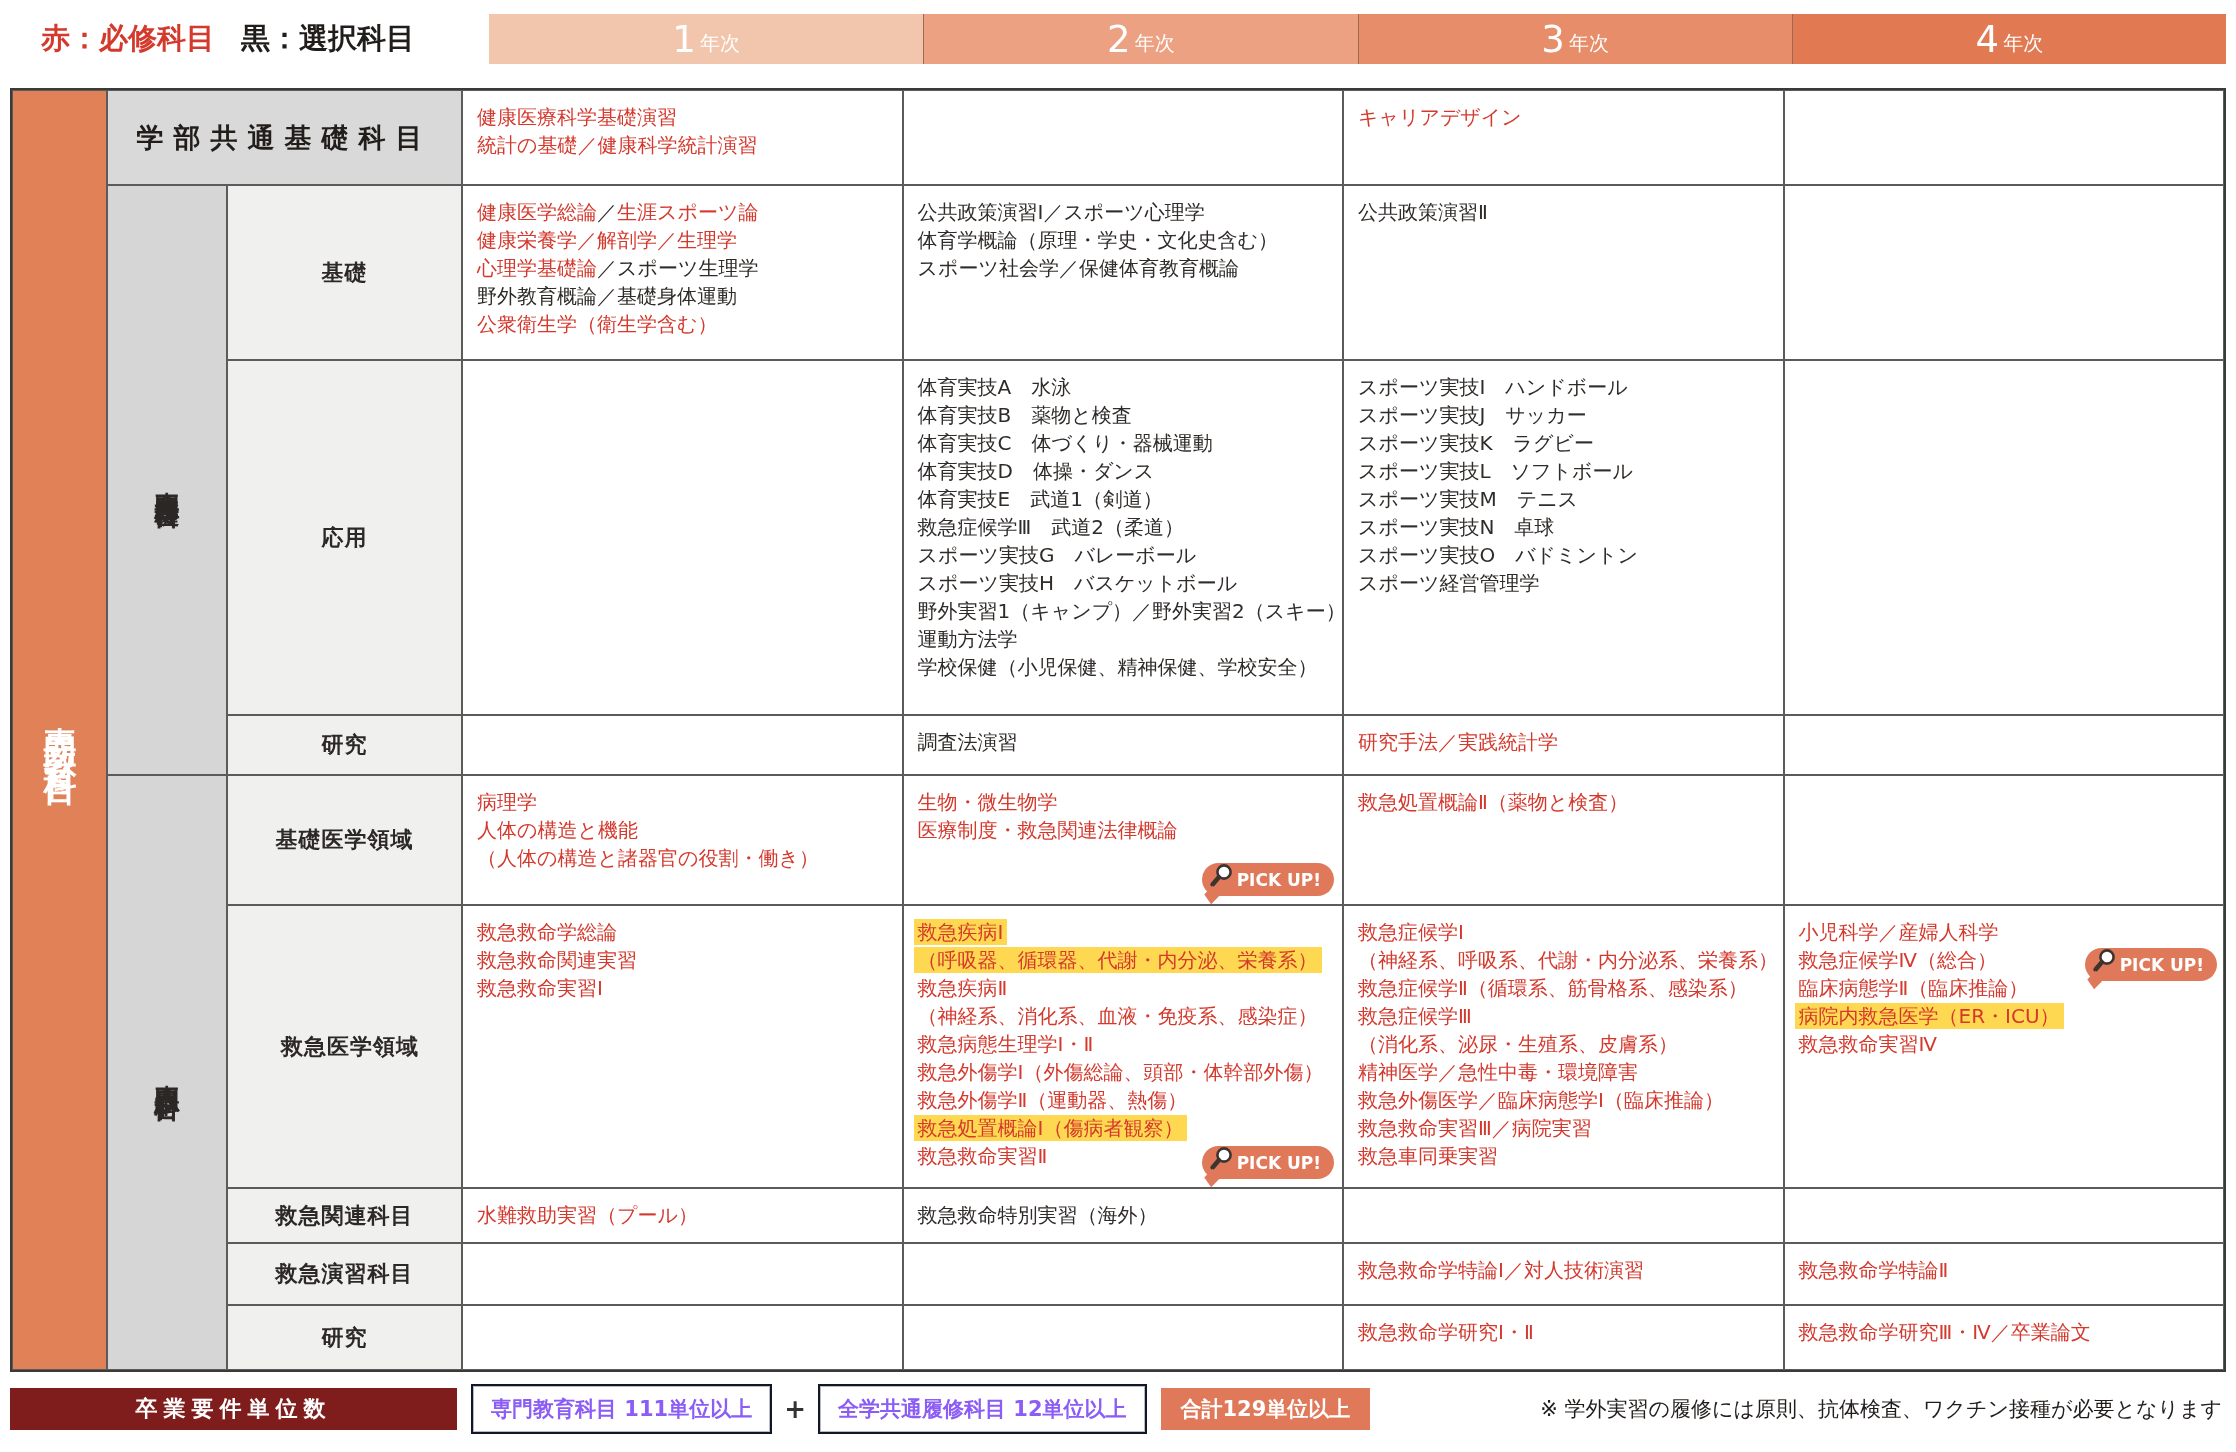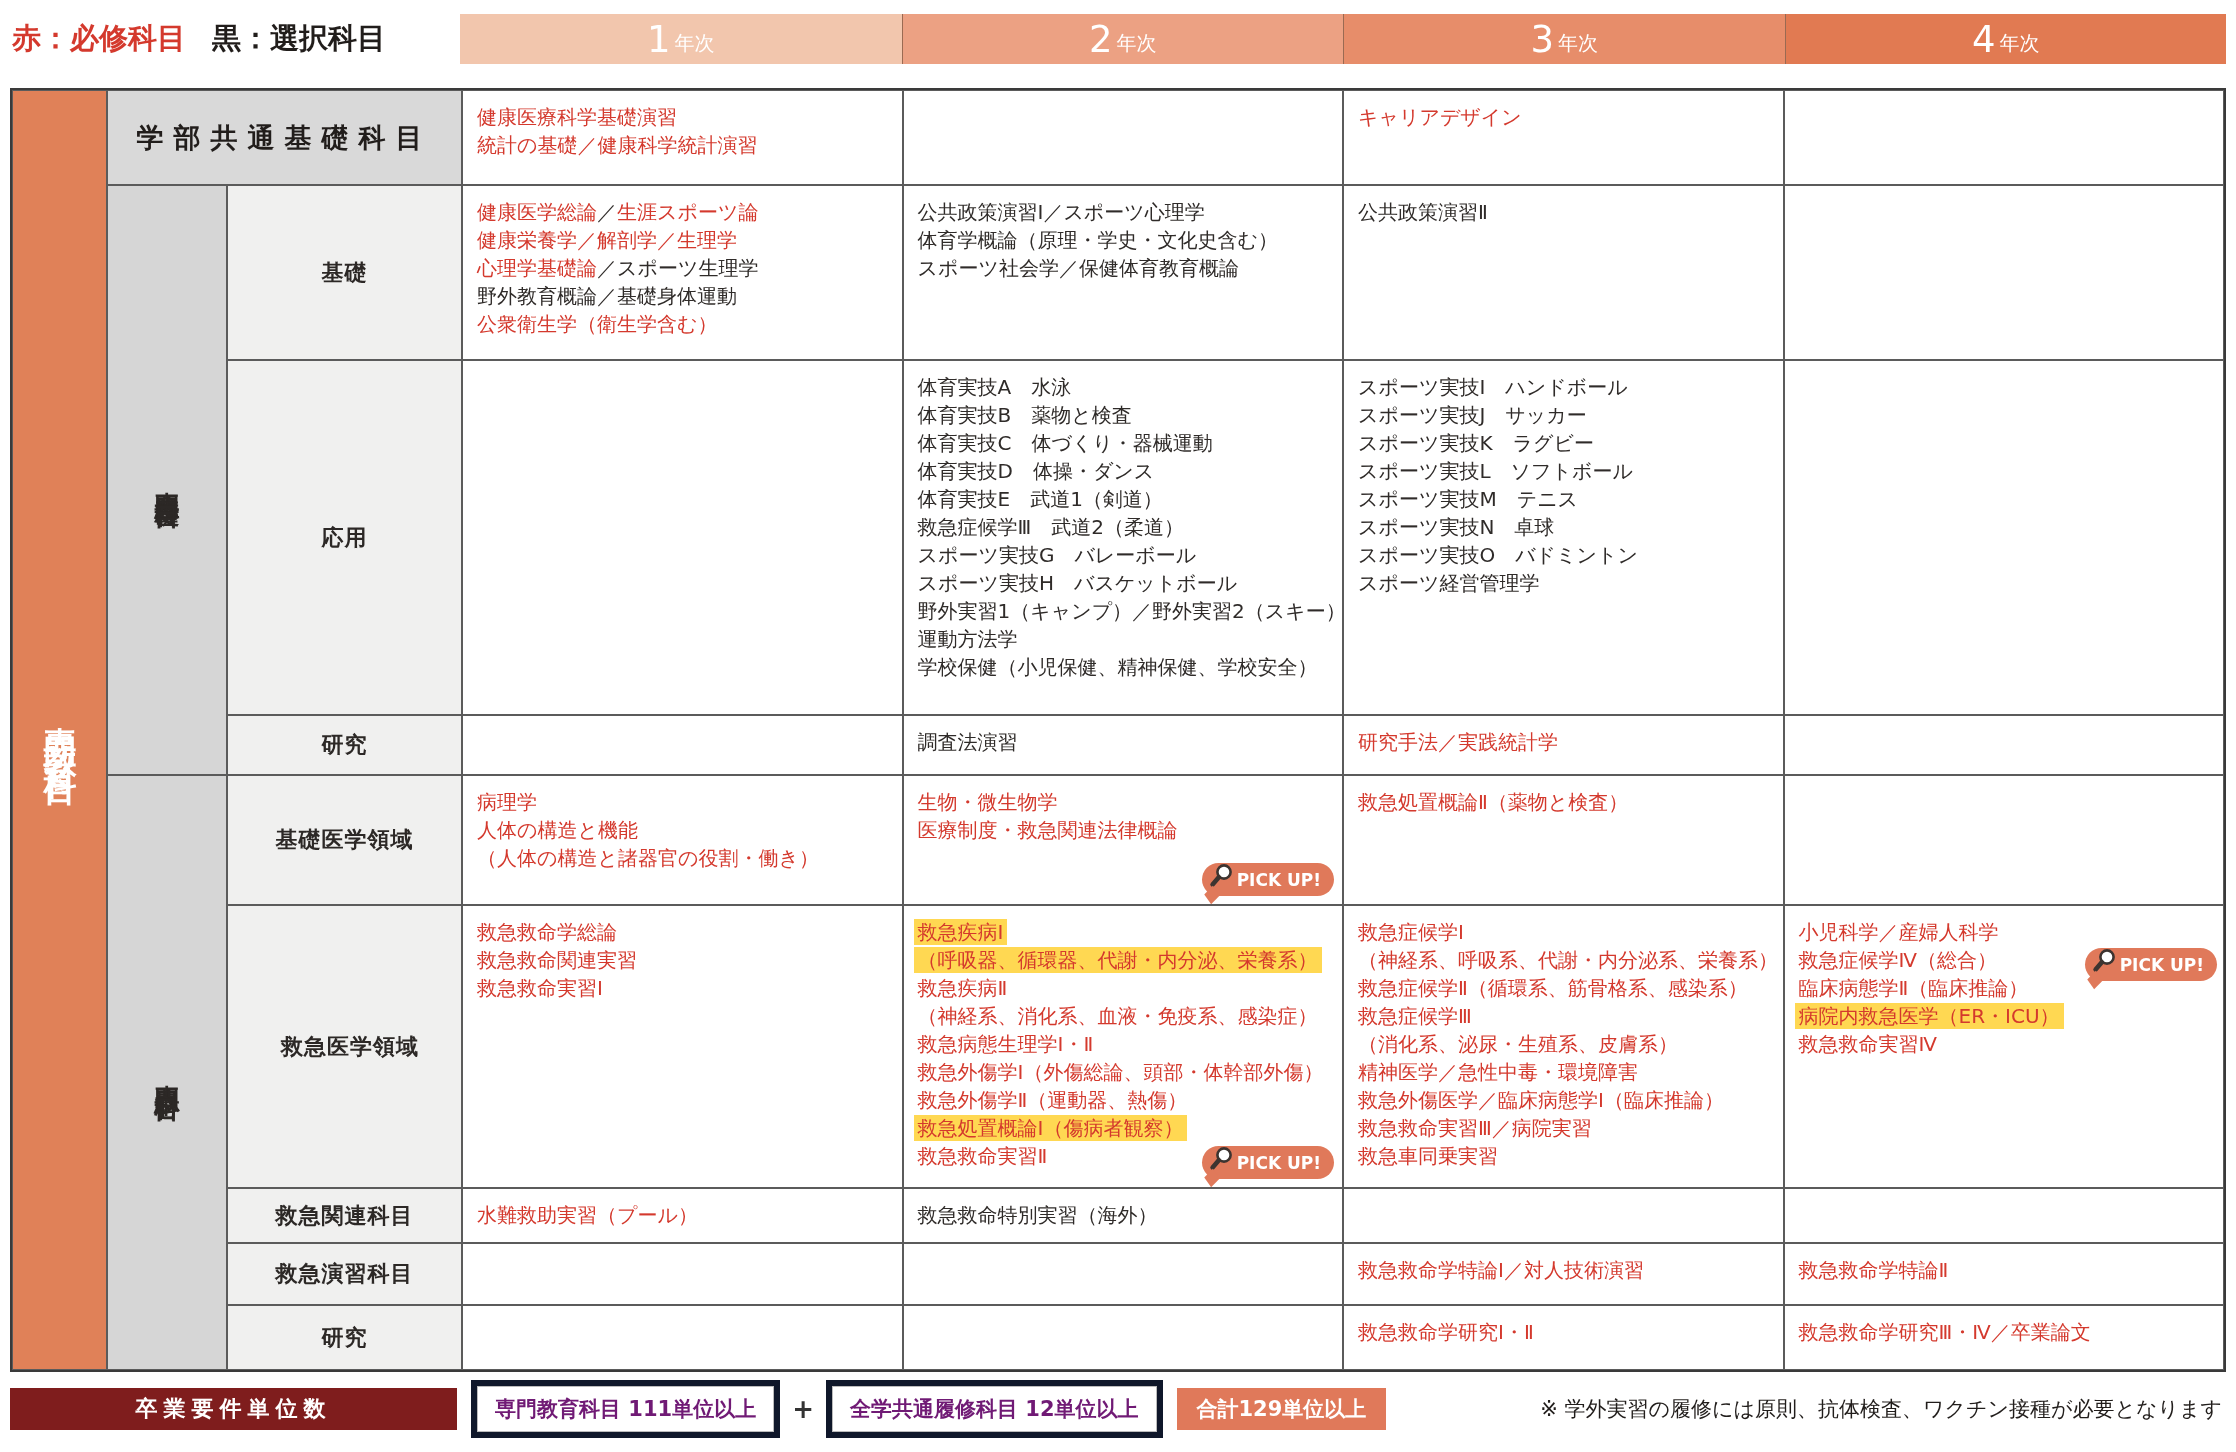--- a/index.html
+++ b/index.html
@@ -7,21 +7,21 @@
     width:2236px;height:1452px;position:relative;overflow:hidden;
     font-family:"DejaVu Sans","Liberation Sans",sans-serif;
     -webkit-font-smoothing:antialiased;
   }
   .page{padding:14px 10px 0 10px;}
 
   
   .head-grid{
     display:grid;
     grid-template-columns:95px 120px 235px repeat(4,1fr);
-    height:50px;margin-bottom:24px;
+    height:50px;margin-bottom:24px;margin-left:29px;
   }
   .legend{
     grid-column:1 / span 3;display:flex;align-items:center;gap:26px;
     font-size:29px;font-weight:bold;padding-left:2px;white-space:nowrap;
   }
   .legend .req{color:var(--red);}
   .legend .ele{color:#211d1b;}
   .year-head{
     display:flex;align-items:center;justify-content:center;color:#fff;
   }
@@ -87,21 +87,21 @@
   .badge.top-right{right:6px;top:42px;}
 
   
   .footer{display:flex;align-items:center;margin-top:16px;height:42px;}
   .f-label{
     width:447px;height:42px;background:#7f1d1d;color:#fff;flex:none;
     display:flex;align-items:center;justify-content:center;
     font-size:22px;font-weight:600;letter-spacing:6px;
   }
   .f-box{
-    height:38px;border:6px solid #0f172a;background:#fff;color:#701a75;
+    height:38px;border:2px solid #0f172a;background:#fff;color:#8b5cf6;
     display:flex;align-items:center;padding:4px 18px;font-size:21px;font-weight:600;
     box-shadow:inset 0 0 0 1px #bbb;white-space:nowrap;
   }
   .f-box1{margin-left:14px;}
   .f-plus{font-size:26px;font-weight:bold;color:#333;margin:0 12px;}
   .f-total{
     height:42px;background:var(--badge);color:#fff;border:none;box-shadow:none;
     display:flex;align-items:center;padding:0 20px;font-size:21px;font-weight:600;
     margin-left:14px;white-space:nowrap;
   }

